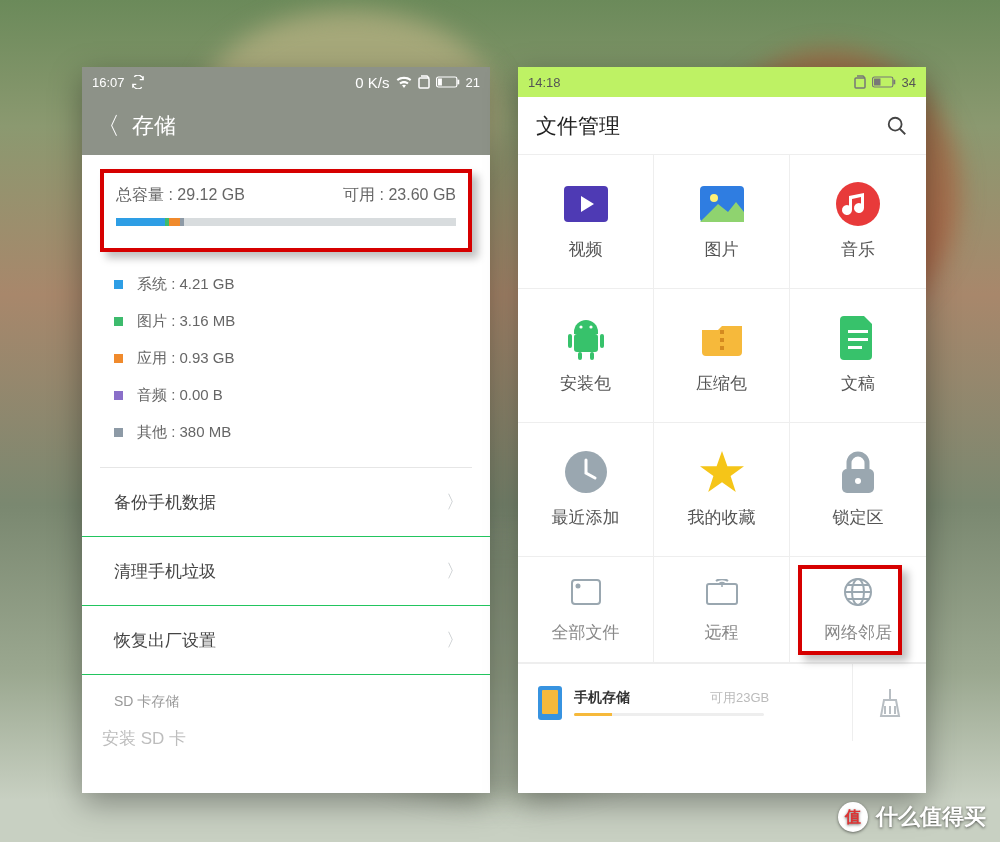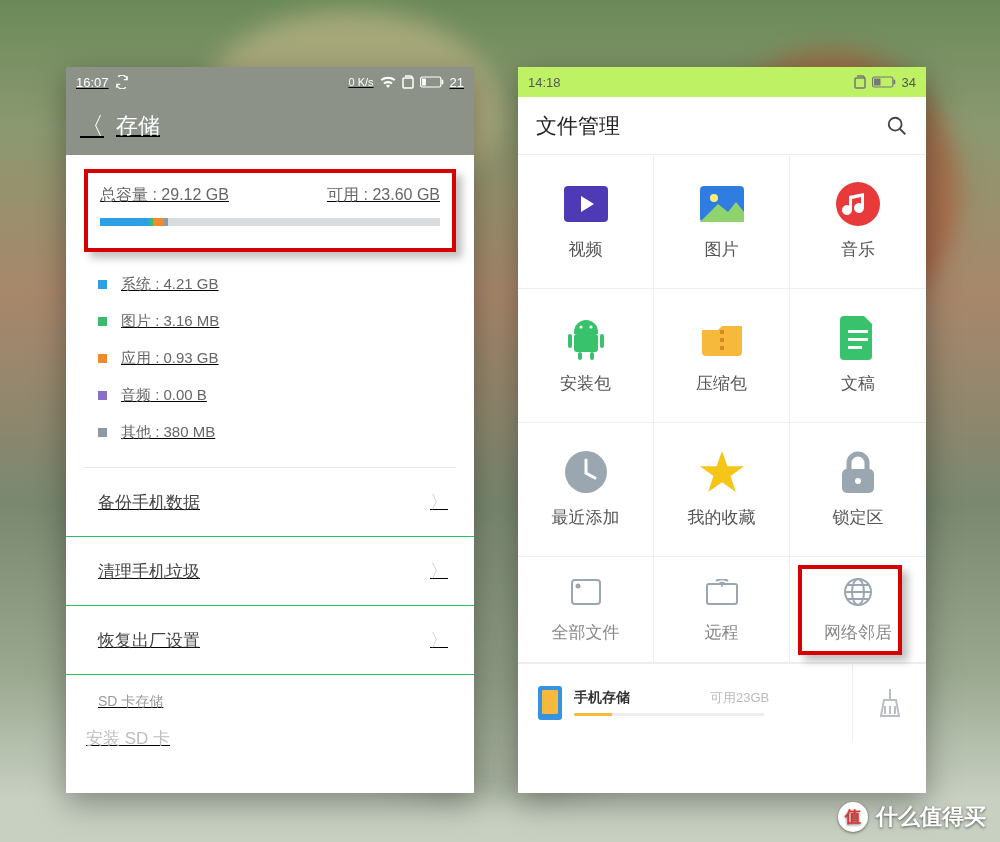--- a/index.html
+++ b/index.html
@@ -16,21 +16,21 @@
   .blob1 { top:10px; left:200px; width:300px; height:200px; background:#c7b98a; opacity:.6; }
   .blob2 { top:50px; right:40px; width:260px; height:280px; background:#b44a2a; opacity:.5; }
   .blob3 { bottom:40px; left:30%; width:400px; height:260px; background:#7d8971; opacity:.4; }
 
   .phone {
     position: absolute;
     width: 408px;
     background: #fff;
     box-shadow: 0 10px 30px rgba(0,0,0,.35);
   }
-  .phone.left  { left: 66px; top: 67px; height: 726px; text-decoration: underline; }
+  .phone.left  { left: 82px; top: 67px; height: 726px; }
   .phone.right { left: 518px; top: 67px; height: 726px; }
 
   
   .statusbar {
     height: 30px;
     display:flex; align-items:center; justify-content:space-between;
     padding: 0 10px;
     font-size: 13px;
   }
   .phone.left .statusbar { background:#8d9288; color:#fff; }
@@ -151,21 +151,21 @@
 
 <div class="phone left">
   <div class="statusbar">
     <div class="sb-left">
       <span>16:07</span>
       <svg width="14" height="14" viewBox="0 0 24 24" fill="none" stroke="#fff" stroke-width="2">
           <path d="M21 2v6h-6M3 22v-6h6M21 8a9 9 0 0 0-15.5-5M3 16a9 9 0 0 0 15.5 5"></path>
         </svg>
     </div>
     <div class="sb-right">
-      <span style="font-size:11px;">0 K/s</span>
+      <span style="font-size:15px;">0 K/s</span>
       <svg width="16" height="12" viewBox="0 0 24 18" fill="#fff">
           <path d="M12 18l-3-4c1.8-1.4 4.2-1.4 6 0zM5 10c4-3.3 10-3.3 14 0l-2 2.5c-2.9-2.3-7.1-2.3-10 0zM1 5C7 0 17 0 23 5l-2 2.5C16 3.6 8 3.6 3 7.5z"></path>
         </svg>
       <svg width="12" height="14" viewBox="0 0 12 14" fill="none" stroke="#fff" stroke-width="1.5">
           <rect x="1" y="3" width="10" height="10" rx="1"></rect>
           <path d="M3 1h6l2 2"></path>
         </svg>
       <svg width="24" height="12" viewBox="0 0 26 12" fill="none" stroke="#fff" stroke-width="1.3">
           <rect x="0.6" y="0.6" width="22" height="10.8" rx="2"></rect>
           <rect x="2.2" y="2.2" width="4.2" height="7.6" fill="#fff" stroke="none"></rect>

